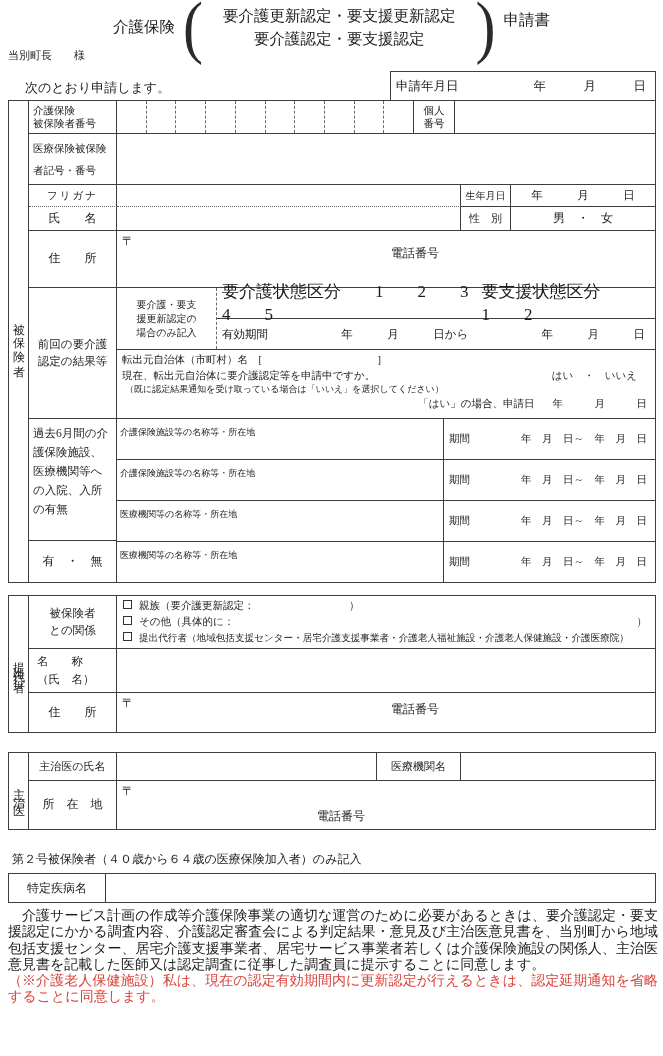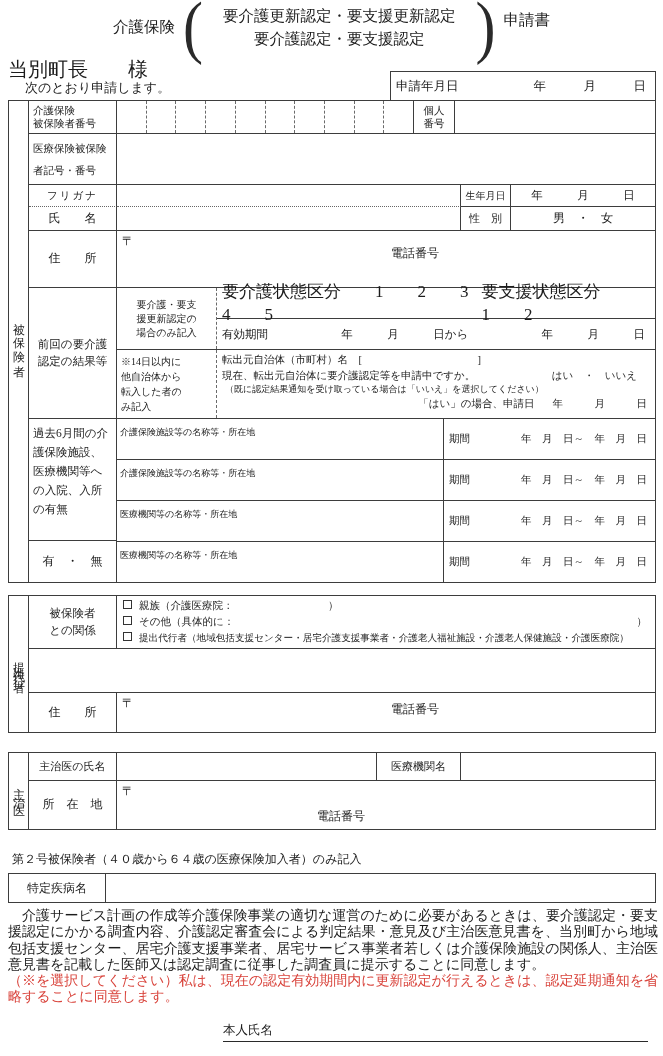--- a/index.html
+++ b/index.html
@@ -51,21 +51,21 @@
     <span class="pfx">介護保険</span>
     <span class="bracket">(</span>
     <span class="stack">
       <span>要介護更新認定・要支援更新認定</span>
       <span>要介護認定・要支援認定</span>
     </span>
     <span class="bracket">)</span>
     <span class="sfx">申請書</span>
   </div>
 
-  <div class="abs" style="left:8px;top:56px;font-size:20px">当別町長　　様</div>
+  <div class="abs" style="left:8px;top:48px;font-size:11px">当別町長　　様</div>
   <div class="abs f13" style="left:25px;top:79px">次のとおり申請します。</div>
 
   <div id="appdate">
     <span>申請年月日</span>
     <span>年　　　月　　　日</span>
   </div>
 
   <div class="tbl" style="left:8px;top:100px;width:648px;height:483px">
     <div class="strip">
       <span class="vtxt" style="letter-spacing:14px">被保険者</span>
@@ -143,24 +143,20 @@
                 <span>要支援状態区分　　1　　2</span>
               </div>
               <div class="row" style="height:31px;align-items:center;justify-content:space-between;padding:0 10px 0 5px;font-size:11.5px">
                 <span>有効期間</span>
                 <span>年　　　月　　　日から</span>
                 <span>年　　　月　　　日</span>
               </div>
             </div>
           </div>
           <div class="row" style="height:69px">
-            <div class="brd pre f10" style="width:100px;padding:4px 0 0 4px;line-height:15px">※14日以内に
-他自治体から
-転入した者の
-み記入</div>
             <div class="col f105" style="padding:2px 4px 2px 5px">
               <div style="line-height:16px">転出元自治体（市町村）名　[　　　　　　　　　　　]</div>
               <div class="row" style="justify-content:space-between;line-height:15px;padding-right:14px">
                 <span>現在、転出元自治体に要介護認定等を申請中ですか。</span>
                 <span>はい　・　いいえ</span>
               </div>
               <div class="f9" style="line-height:13px;padding-left:3px">（既に認定結果通知を受け取っている場合は「いいえ」を選択してください）</div>
               <div class="row" style="justify-content:flex-end;gap:18px;line-height:16px;padding-right:4px">
                 <span>「はい」の場合、申請日</span>
                 <span>年　　　月　　　日</span>
@@ -214,34 +210,36 @@
     <div class="strip">
       <span class="vtxt" style="letter-spacing:5px">提出代行者</span>
     </div>
     <div class="col">
       <div class="row bb" style="height:54px">
         <div class="br pre f115 lab" style="width:88px;line-height:17px">被保険者
 との関係</div>
         <div class="col f105" style="justify-content:center">
           <div class="optline">
             <span class="cb"></span>
-            <span>親族（介護医療院：　　　　　　　　　）</span>
+            <span>親族（要介護更新認定：　　　　　　　　　）</span>
           </div>
           <div class="optline">
             <span class="cb"></span>
             <span>その他（具体的に：</span>
             <span style="margin-left:auto;padding-right:8px">）</span>
           </div>
           <div class="optline" style="font-size:9.6px">
             <span class="cb"></span>
             <span>提出代行者（地域包括支援センター・居宅介護支援事業者・介護老人福祉施設・介護老人保健施設・介護医療院）</span>
           </div>
         </div>
       </div>
       <div class="row bb" style="height:44px">
+        <div class="br pre f115" style="width:88px;padding:3px 0 0 8px;line-height:18px">名　　称
+（氏　名）</div>
         <div class="fill"></div>
       </div>
       <div class="row" style="height:40px">
         <div class="br f12 lab" style="width:88px">住　　所</div>
         <div class="fill" style="position:relative">
           <span class="abs f12" style="left:5px;top:2px">〒</span>
           <span class="abs f12" style="left:274px;top:8px">電話番号</span>
         </div>
       </div>
     </div>
@@ -269,20 +267,17 @@
   </div>
 
   <div class="abs f12" style="left:12px;top:851px">第２号被保険者（４０歳から６４歳の医療保険加入者）のみ記入</div>
   <div class="tbl" style="left:8px;top:873px;width:648px;height:30px">
     <div class="br f12 lab" style="width:97px">特定疾病名</div>
     <div class="fill"></div>
   </div>
 
   <div id="consent">
     <p>　介護サービス計画の作成等介護保険事業の適切な運営のために必要があるときは、要介護認定・要支援認定にかかる調査内容、介護認定審査会による判定結果・意見及び主治医意見書を、当別町から地域包括支援センター、居宅介護支援事業者、居宅サービス事業者若しくは介護保険施設の関係人、主治医意見書を記載した医師又は認定調査に従事した調査員に提示することに同意します。</p>
-    <p class="red">（※を選択してください）私は、現在の認定有効期間内に更新認定が行えるときは、認定延期通知を省略することに同意します。</p>
-  </div>
-
-  <div id="sig">
-    <span>本人氏名</span>
-  </div>
+    <p class="red">（※介護老人保健施設）私は、現在の認定有効期間内に更新認定が行えるときは、認定延期通知を省略することに同意します。</p>
+  </div>
+
 
 </div>
 
 </body></html>

